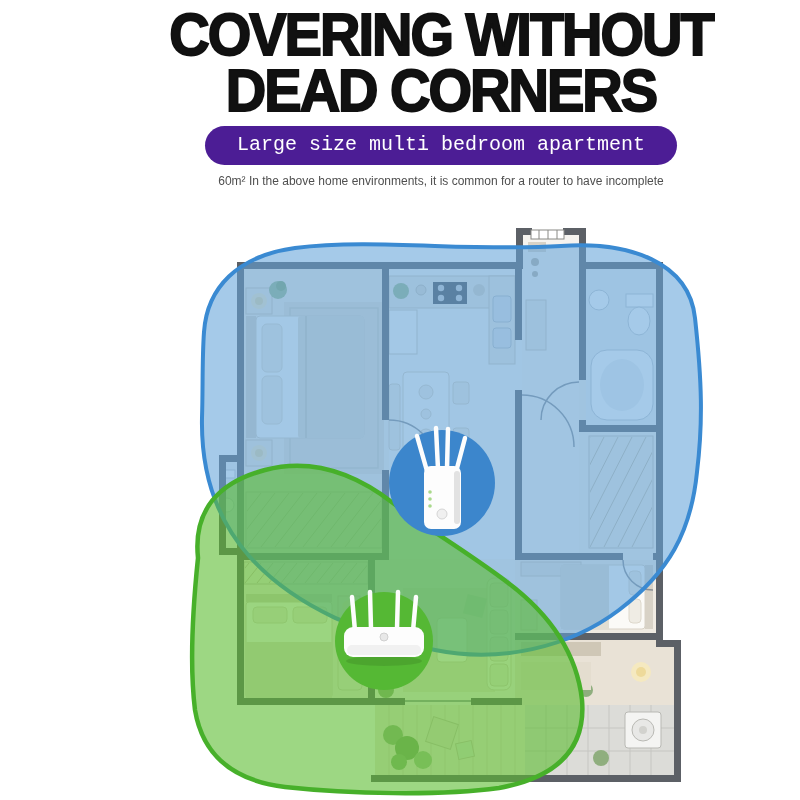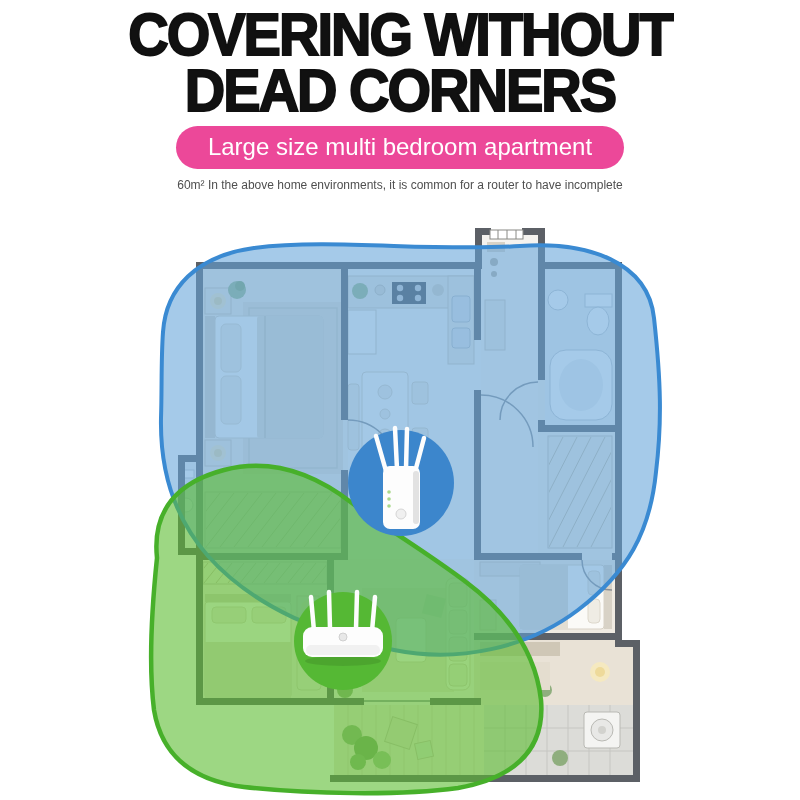--- a/index.html
+++ b/index.html
@@ -1,24 +1,24 @@
 <!DOCTYPE html>
 <html><head>
 <meta charset="utf-8">
 <style>
   html,body{margin:0;padding:0;}
   body{width:800px;height:800px;overflow:hidden;background:#ffffff;
        font-family:"Liberation Sans", sans-serif;}
-  .page{position:relative;width:728px;height:800px;background:#ffffff;}
+  .page{position:relative;width:728px;height:800px;background:#ffffff;margin-left:41px;}
   .header{position:absolute;top:6px;left:0;width:800px;text-align:center;z-index:3;}
   .title{margin:0;color:#111;font-size:56px;line-height:0.95;font-weight:700;
          letter-spacing:-2px;-webkit-text-stroke:1.8px #101010;transform:scaleY(1.06);
          transform-origin:top center;}
-  .badge{display:inline-block;margin-top:14px;background:#ec4899;color:#fff;
-         font-size:24px;line-height:1;padding:9px 32px 10px;border-radius:22px;}
+  .badge{display:inline-block;margin-top:14px;background:#4c1d95;color:#fff;
+         font-size:20px;line-height:1;padding:9px 32px 10px;border-radius:22px;font-family:Liberation Mono, monospace;}
   .desc{margin-top:9px;color:#4f4f4f;font-size:12px;line-height:1.28;}
   .desc div{white-space:nowrap;}
   .diagram{position:absolute;left:0;top:0;width:800px;height:800px;z-index:1;}
 </style>
 </head>
 <body>
 
 <div class="page">
 
   <svg class="diagram" viewBox="0 0 800 800">

